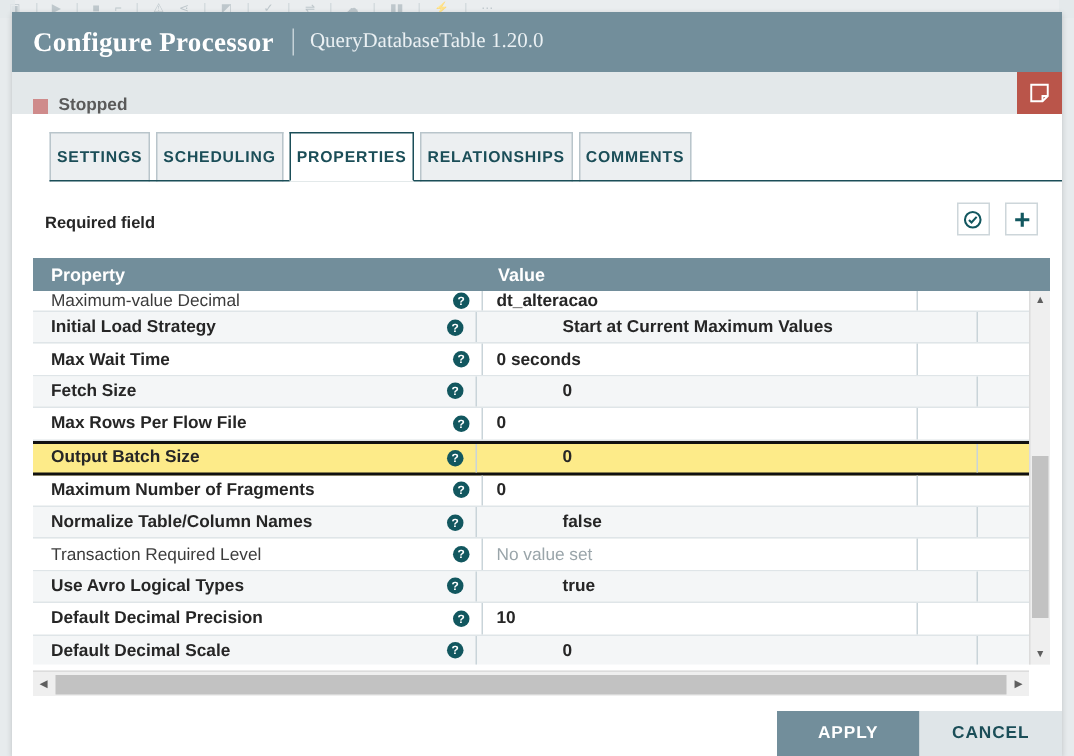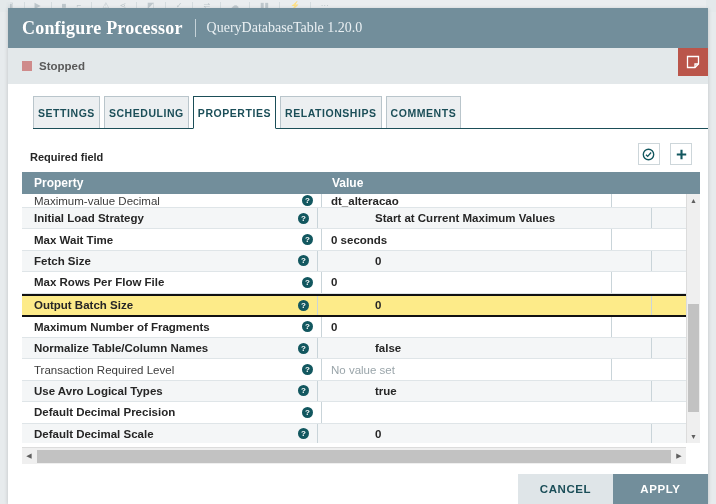--- a/index.html
+++ b/index.html
@@ -90,24 +90,24 @@
     margin: 0 11px 0 12px;
   }
   #dialog-subtitle {
     font-family: "Liberation Serif", serif;
     font-size: 14px;
     color: #eaf0f3;
   }
 
   
   #status-bar {
-    height: 36px;
+    height: 28px;
     background: #e3e8ea;
     display: flex;
-    align-items: center;
+    align-items: flex-end;
     padding-left: 14px;
     box-sizing: border-box;
     position: relative;
   }
   #status-dot {
     width: 10px; height: 10px;
     background: #cf8b8b;
     margin-right: 7px;
   }
   #status-text {
@@ -536,20 +536,21 @@
             <span class="help">?</span>
           </div>
           <div class="cell-val">true</div>
           <div class="cell-extra"></div>
         </div>
         <div class="prow">
           <div class="cell-prop">
             <span class="pname">Default Decimal Precision</span>
             <span class="help">?</span>
           </div>
+          <div class="cell-val">10</div>
           <div class="cell-extra"></div>
         </div>
         <div class="prow alt">
           <div class="cell-prop">
             <span class="pname">Default Decimal Scale</span>
             <span class="help">?</span>
           </div>
           <div class="cell-val">0</div>
           <div class="cell-extra"></div>
         </div>
@@ -562,17 +563,17 @@
     </div>
 
     <div id="hscroll">
       <div class="sb-arrow-h">◀</div>
       <div id="hthumb"></div>
       <div class="sb-arrow-h">▶</div>
     </div>
   </div>
 
   <div id="footer">
+    <div class="btn" id="btn-apply">APPLY</div>
     <div class="btn" id="btn-cancel">CANCEL</div>
-    <div class="btn" id="btn-apply">APPLY</div>
   </div>
 
 </div>
 
 </body></html>

